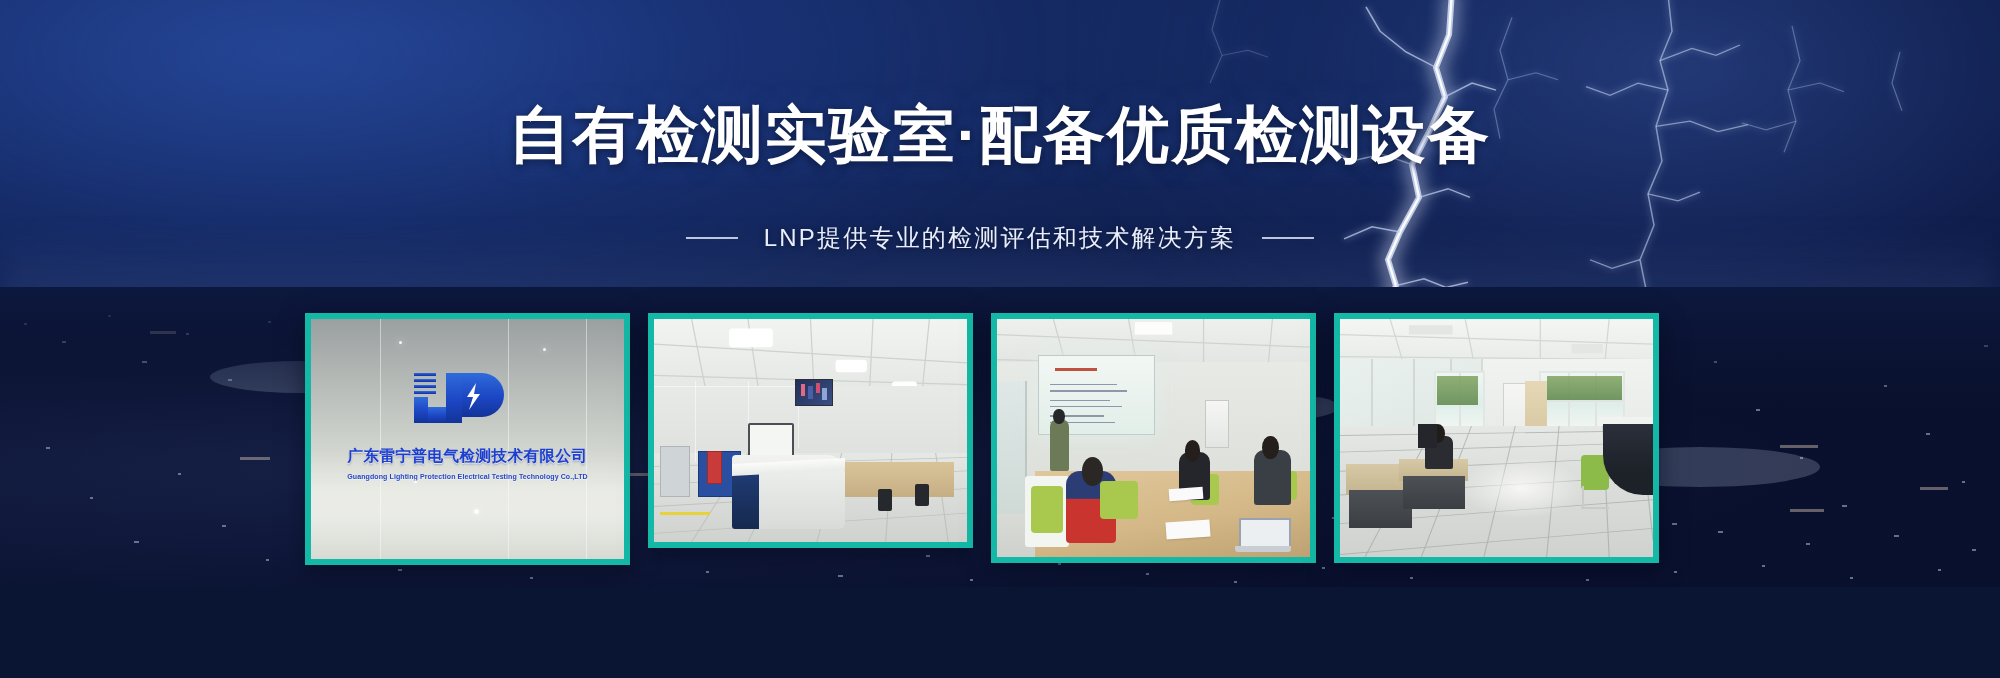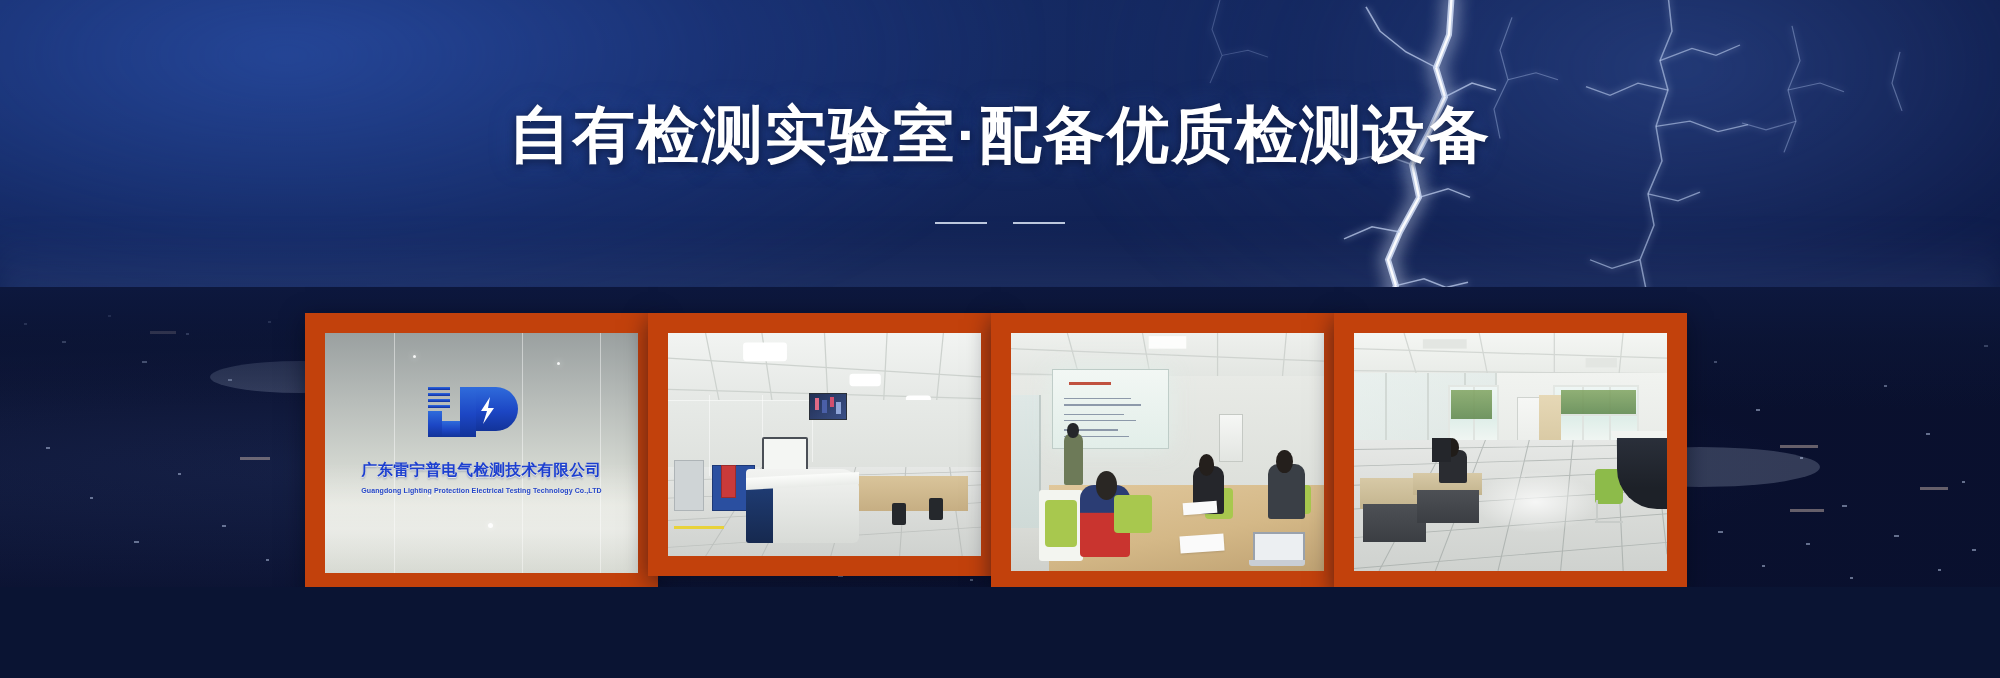--- a/index.html
+++ b/index.html
@@ -78,22 +78,22 @@
     font-size:24px;
     letter-spacing:2.2px;
     white-space:nowrap;
     text-shadow:0 1px 6px rgba(6,12,36,.7);
   }
 
   
   .strip{position:absolute;left:0;top:0;width:2000px;height:678px;}
   .card{
     position:absolute;
-    background:#c2410c;
-    padding:20px;
+    background:#14b8a6;
+    padding:6px;
     box-shadow:0 6px 22px rgba(3,8,26,.55);
   }
   .shot{position:relative;width:100%;height:100%;overflow:hidden;display:block;}
 
   
   .card-1{left:305px;top:313px;width:313px;height:240px;}
   .card-2{left:648px;top:313px;width:313px;height:223px;}
   .card-3{left:991px;top:313px;width:313px;height:238px;}
   .card-4{left:1334px;top:313px;width:313px;height:238px;}
 
@@ -425,20 +425,21 @@
         <ellipse cx="1480" cy="250" rx="105" ry="18"></ellipse>
       </g>
     </svg>
     <div class="city-fade"></div>
   </div>
 
   <div class="headline">自有检测实验室·配备优质检测设备</div>
 
   <div class="sub-wrap">
     <span class="dash"></span>
+    <span class="subtitle">LNP提供专业的检测评估和技术解决方案</span>
     <span class="dash"></span>
   </div>
 
   <div class="strip">
 
     <div class="card card-1">
       <div class="shot wall">
         <span class="seam s1"></span>
           <span class="seam s2"></span>
           <span class="seam s3"></span>

